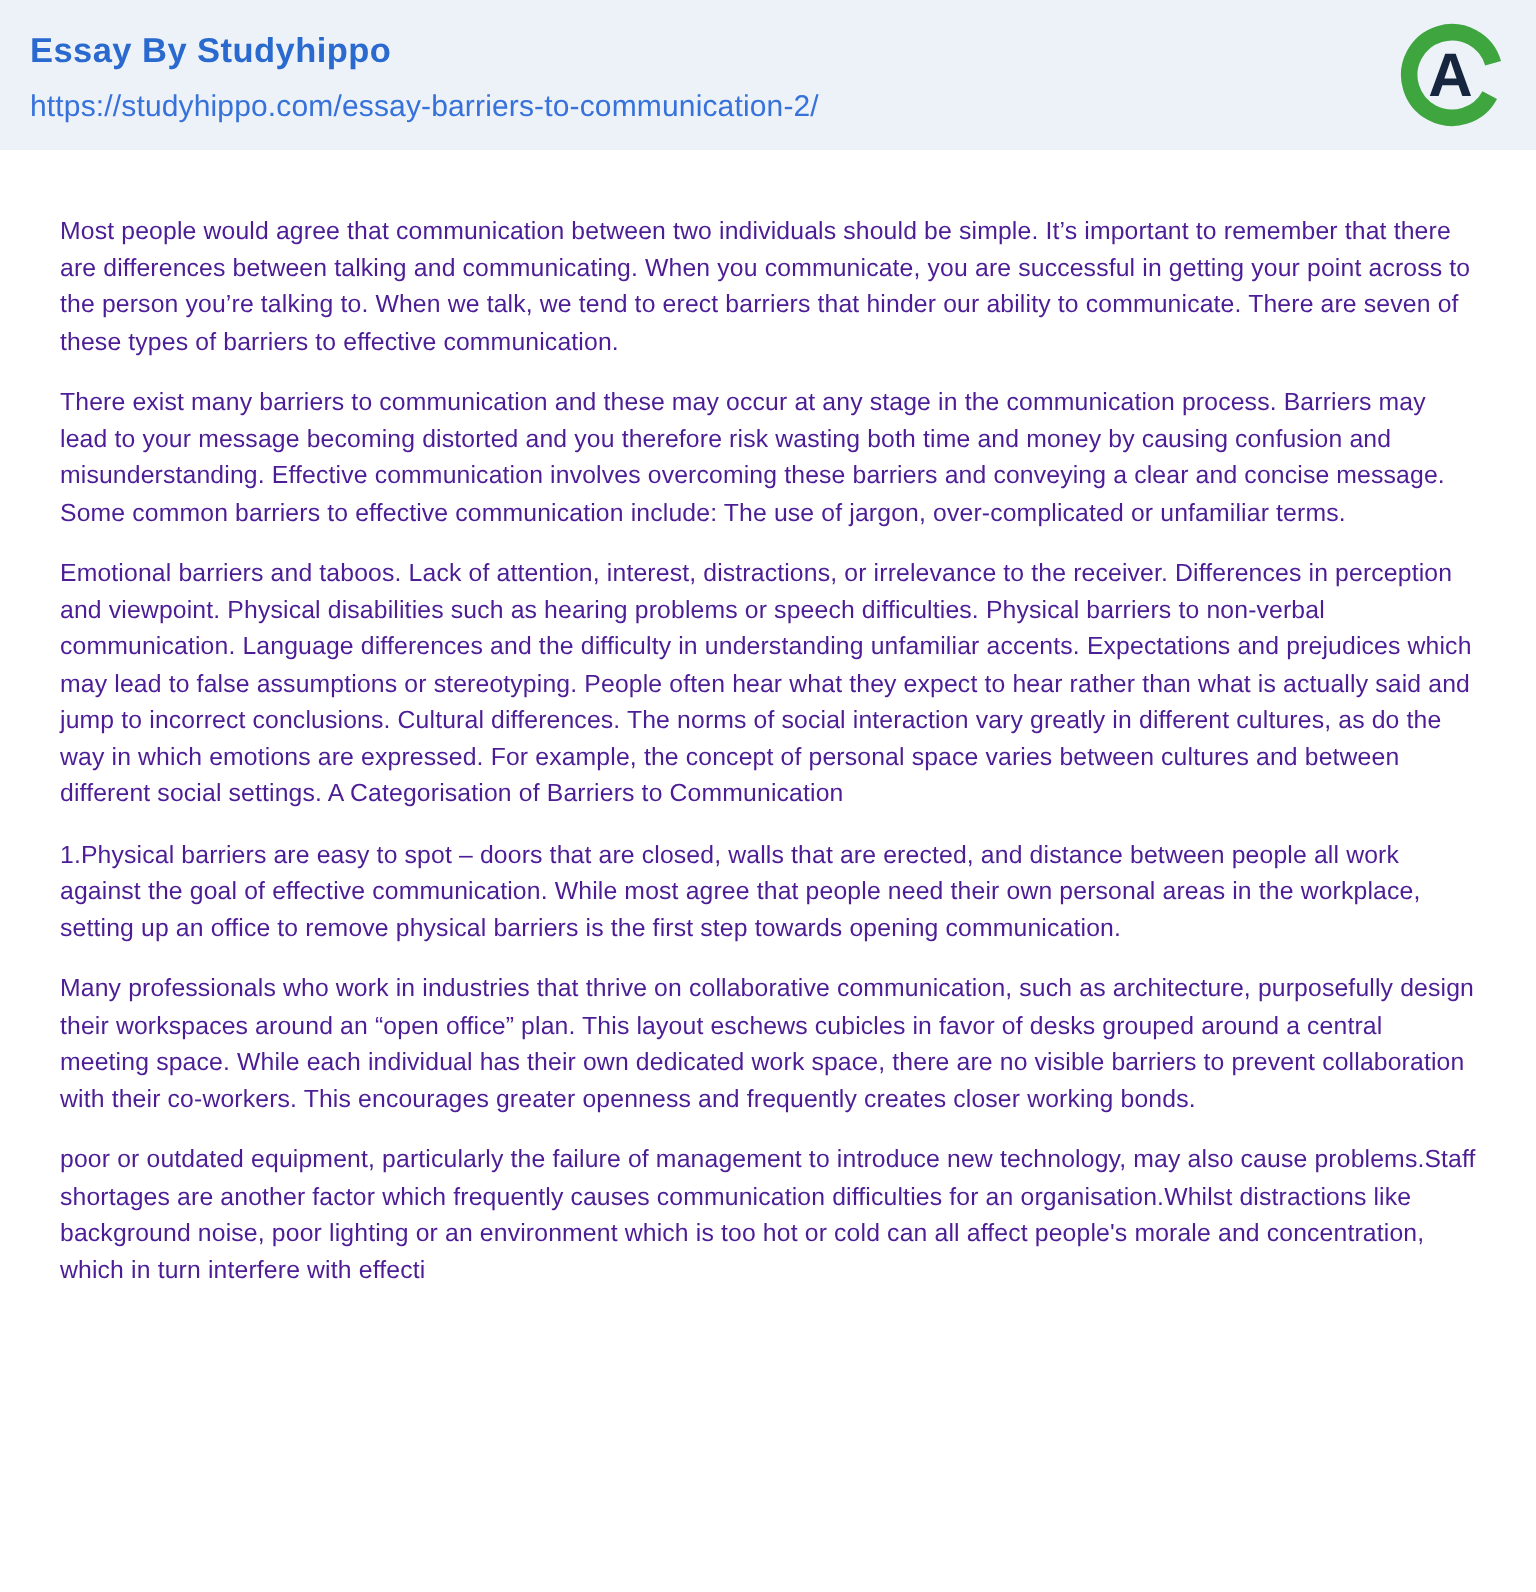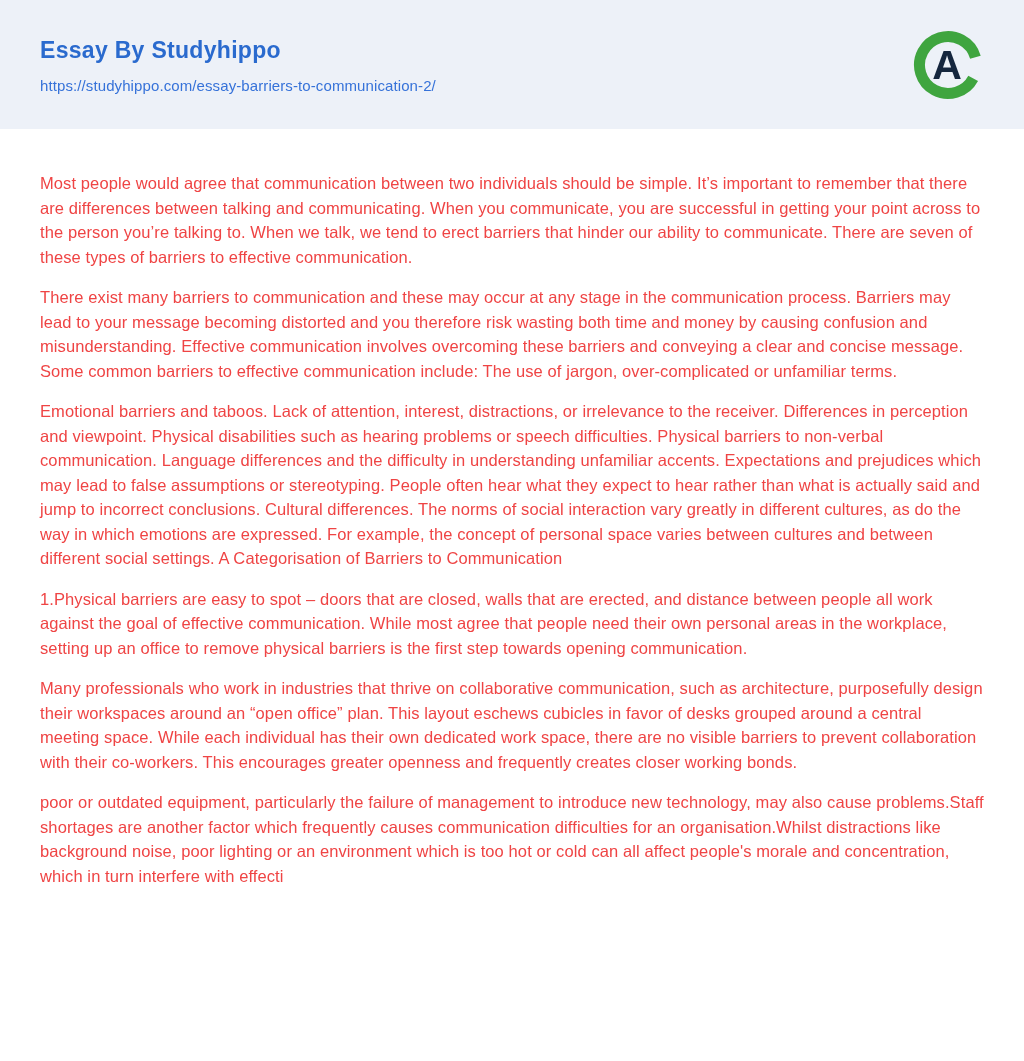--- a/index.html
+++ b/index.html
@@ -8,56 +8,56 @@
     height: 1061px;
     overflow: hidden;
     background: #ffffff;
     font-family: "Liberation Sans", sans-serif;
     -webkit-font-smoothing: antialiased;
   }
 
   
   .header {
     background: #edf1f8;
-    height: 129px;
-    padding: 0 40px;
+    height: 100px;
+    padding: 0 20px;
     display: flex;
     justify-content: space-between;
     align-items: center;
   }
   .header-left { display: flex; flex-direction: column; gap: 13px; padding-top: 2px; }
   .site-title {
     color: #2a6ace;
     font-size: 23px;
     font-weight: 700;
     letter-spacing: 0.3px;
   }
   .site-url {
     color: #3672d9;
-    font-size: 15px;
+    font-size: 20px;
     text-decoration: none;
     letter-spacing: 0.1px;
   }
   .logo { width: 72px; height: 72px; flex: 0 0 auto; }
 
   
   .main { padding: 24px 40px 0 40px; }
   .article-title {
     font-size: 31px;
     line-height: 1.18;
     font-weight: 800;
     color: #14171c;
     letter-spacing: 0.2px;
     max-width: 890px;
   }
   .article-body { margin-top: 18px; }
   .article-body p {
     font-size: 16.5px;
     line-height: 1.485;
-    color: #ef4444;
+    color: #4c1d95;
     letter-spacing: 0.1px;
     margin-bottom: 16px;
     max-width: 946px;
   }
 </style>
 </head>
 <body>
 
 <header class="header">
   <div class="header-left">

